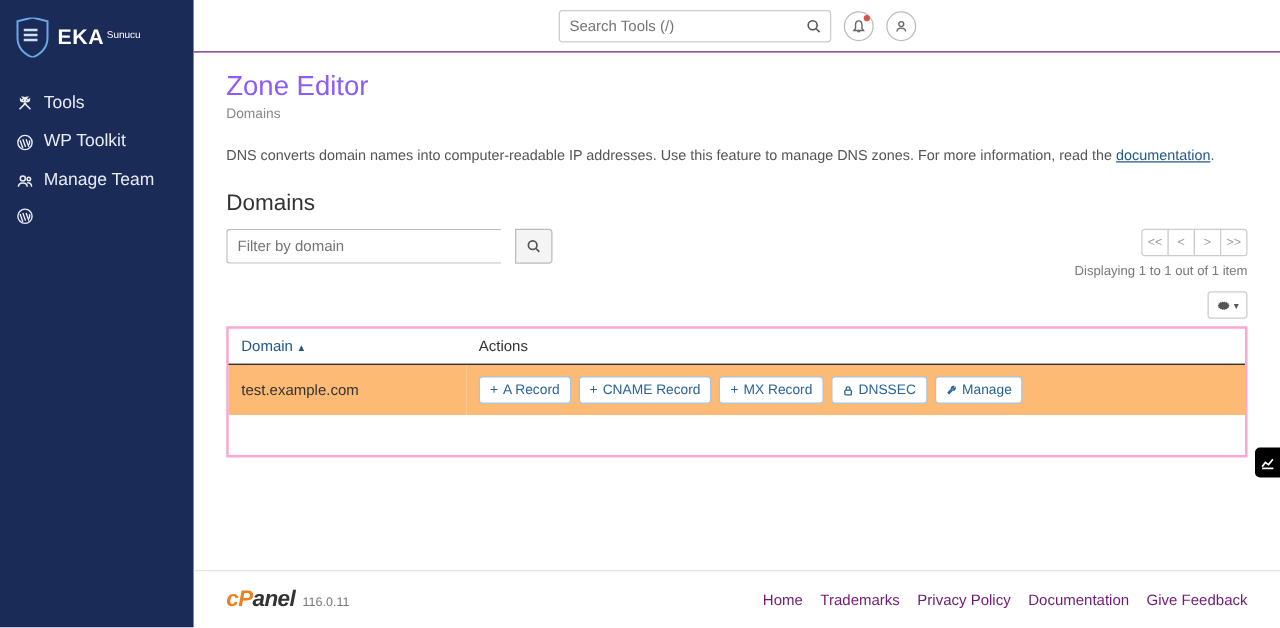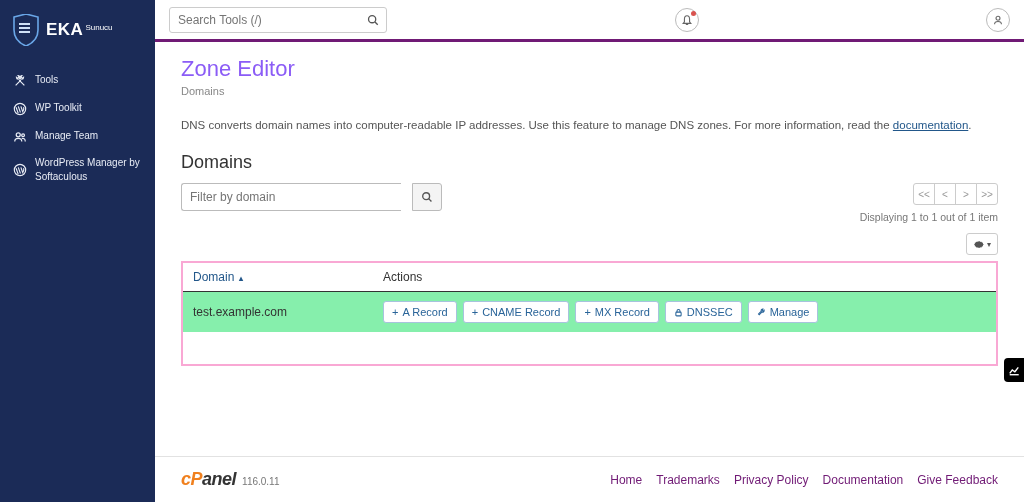--- a/index.html
+++ b/index.html
@@ -4,24 +4,24 @@
 <style>
 * { margin: 0; padding: 0; box-sizing: border-box; }
 body { font-family: -apple-system, BlinkMacSystemFont, "Segoe UI", Helvetica, Arial, sans-serif; font-size: 12px; color: #333; background: #fff; }
 .app { display: flex; width: 1024px; height: 502px; overflow: hidden; position: relative; }
 .sidebar { width: 155px; background: #1b2b57; color: #fff; flex-shrink: 0; display: flex; flex-direction: column; }
 .logo-area { padding: 14px 12px 20px 12px; display: flex; align-items: center; gap: 6px; }
 .logo-shield { width: 28px; height: 32px; position: relative; }
 .logo-text { font-size: 17px; font-weight: 700; letter-spacing: 0.5px; }
 .logo-sub { font-size: 8px; font-weight: 400; margin-left: 2px; vertical-align: super; }
 .nav-list { list-style: none; padding: 0 12px; }
-.nav-item { display: flex; align-items: center; gap: 8px; padding: 6px 0; font-size: 10px; color: #e8ecf5; cursor: pointer; line-height: 1.35; }
+.nav-item { display: flex; align-items: flex-end; gap: 8px; padding: 6px 0; font-size: 14px; color: #e8ecf5; cursor: pointer; line-height: 1.35; }
 .nav-icon { width: 15px; height: 15px; flex-shrink: 0; display: inline-flex; align-items: center; justify-content: center; margin-top: 1px; }
 .main { flex: 1; display: flex; flex-direction: column; background: #fff; position: relative; }
-.topbar { height: 42px; border-bottom: 3px solid #701a75; display: flex; align-items: center; justify-content: space-between; padding: 0 14px; gap: 10px; }
+.topbar { height: 42px; border-bottom: 1px solid #701a75; display: flex; align-items: center; justify-content: center; padding: 0 14px; gap: 10px; }
 .search-wrap { position: relative; display: flex; align-items: center; border: 1px solid #ccc; border-radius: 3px; width: 218px; height: 26px; }
 .search-wrap input { border: none; outline: none; width: 100%; height: 100%; padding: 0 26px 0 8px; font-size: 12px; color: #555; background: transparent; }
 .search-wrap .sicon { position: absolute; right: 7px; top: 50%; transform: translateY(-50%); color: #555; }
 .topbar .circle-btn { width: 24px; height: 24px; border: 1px solid #bbb; border-radius: 50%; display: inline-flex; align-items: center; justify-content: center; color: #666; background: #fff; cursor: pointer; position: relative; }
 .circle-btn .dot { position: absolute; top: 2px; right: 2px; width: 5px; height: 5px; background: #d9534f; border-radius: 50%; }
 .content { padding: 14px 26px 0 26px; flex: 1; overflow: auto; }
 .page-title { font-size: 22px; font-weight: 300; color: #8b5cf6; }
 .breadcrumb { font-size: 11px; color: #888; margin-top: 3px; }
 .desc { font-size: 11.5px; color: #555; margin-top: 20px; line-height: 1.5; }
 .desc a { color: #22578a; text-decoration: underline; }
@@ -36,21 +36,21 @@
 .pager-btns button:first-child { border-radius: 3px 0 0 3px; }
 .pager-btns button:last-child { border-radius: 0 3px 3px 0; }
 .pager-text { font-size: 10.5px; color: #777; margin-top: 6px; }
 .gear-row { display: flex; justify-content: flex-end; margin-top: 10px; }
 .gear-btn { border: 1px solid #ccc; background: #fff; height: 22px; padding: 0 6px; border-radius: 3px; display: inline-flex; align-items: center; gap: 3px; cursor: pointer; color: #555; }
 .table-wrap { border: 2px solid #f9a8d4; margin-top: 6px; padding-bottom: 32px; }
 .tbl { width: 100%; border-collapse: collapse; }
 .tbl thead th { text-align: left; font-weight: 400; font-size: 12px; padding: 7px 10px; border-bottom: 1px solid #333; }
 .tbl thead th.sorted { color: #22578a; }
 .tbl thead th.sorted .caret { font-size: 9px; margin-left: 2px; }
-.tbl tbody td { padding: 9px 10px; font-size: 12px; background: #86efac; vertical-align: middle; }
+.tbl tbody td { padding: 9px 10px; font-size: 12px; background: #fdba74; vertical-align: middle; }
 .action-btns { display: flex; gap: 6px; flex-wrap: wrap; }
 .action-btns button { border: 1px solid #a7c3dd; background: #fff; color: #296499; font-size: 11px; height: 22px; padding: 0 8px; border-radius: 3px; display: inline-flex; align-items: center; gap: 4px; cursor: pointer; }
 .footer { border-top: 1px solid #e2e2e2; padding: 12px 26px; display: flex; align-items: center; justify-content: space-between; font-size: 12px; }
 .footer-left { display: flex; align-items: baseline; gap: 4px; }
 .cp-logo { font-weight: 800; font-size: 18px; font-style: italic; letter-spacing: -0.5px; }
 .cp-c { color: #f0801e; }
 .ver { font-size: 10px; color: #777; margin-left: 2px; }
 .footer-links { display: flex; gap: 14px; }
 .footer-links a { color: #701a75; text-decoration: none; font-size: 12px; }
 .float-fab { position: absolute; right: 0; top: 358px; width: 20px; height: 24px; background: #000; color: #fff; border-radius: 4px 0 0 4px; display: flex; align-items: center; justify-content: center; font-size: 11px; }
@@ -105,21 +105,20 @@
         </span>
         <span>Manage Team</span>
       </li>
       <li class="nav-item">
         <span class="nav-icon">
           <svg viewBox="0 0 16 16" width="14" height="14" fill="none" stroke="#e8ecf5" stroke-width="1.3">
             <circle cx="8" cy="8" r="6.5"></circle>
             <path d="M3.5 6 L6 13 M6 5 L8.5 12 M9 5 L11.5 12 M12 6 Q12.8 7.5 11.8 10"></path>
           </svg>
         </span>
-        <span>WordPress Manager by Softaculous</span>
       </li>
     </ul>
   </aside>
 
   <div class="main">
     <div class="topbar">
       <div class="search-wrap">
         <input type="text" placeholder="Search Tools (/)" style="">
         <span class="sicon">
           <svg viewBox="0 0 14 14" width="12" height="12" fill="none" stroke="#555" stroke-width="1.5">

